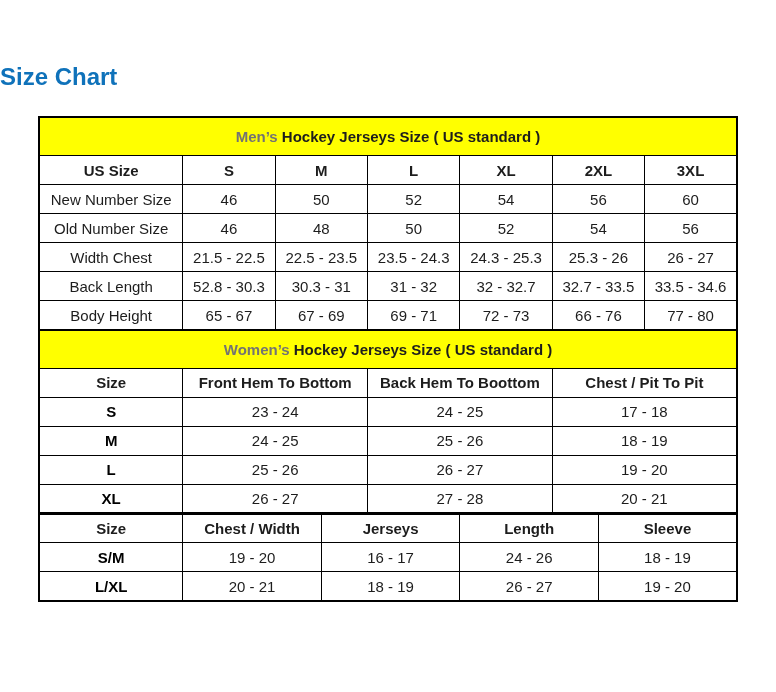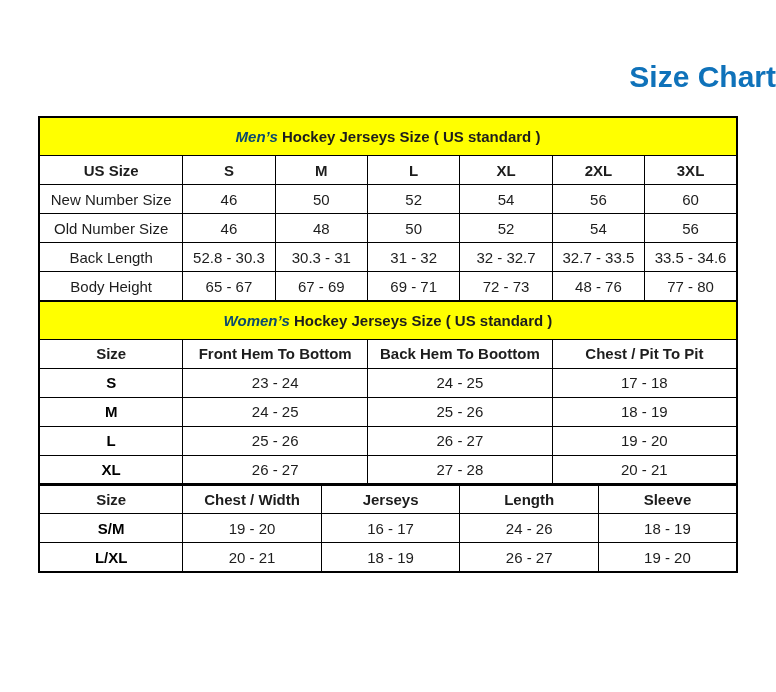--- a/index.html
+++ b/index.html
@@ -4,23 +4,23 @@
 <style>
   html, body { margin: 0; padding: 0; }
   body {
     width: 776px; height: 692px;
     background: #ffffff;
     font-family: "Liberation Sans", sans-serif;
     overflow: hidden;
   }
   .page-title {
     margin: 58px 0 0 0;
-    text-align: right;
+    text-align: left;
     color: #0f72ba;
-    font-size: 30px;
+    font-size: 24px;
     font-weight: bold;
     letter-spacing: 0px;
     line-height: 38px;
   }
   .tables-wrap {
     margin: 20px 0 0 38px;
     width: 700px;
   }
   table.size-table {
     border-collapse: collapse;
@@ -41,21 +41,21 @@
     white-space: nowrap;
   }
   td.section-heading {
     background: #ffff00;
     font-weight: bold;
     font-size: 16px;
     height: 37px;
     color: #000;
     border: 2px solid #000;
   }
-  td.section-heading .accent { color: #0c4a6e; font-style: italic; }
+  td.section-heading .accent { color: #737373; }
   td.col-header { font-weight: bold; height: 28px; color: #000; }
   td.row-label  { height: 28px; color: #1d1d1d; }
   td.data-cell  { height: 28px; }
   table.section-womens td.row-label,
   table.section-youth  td.row-label { font-weight: bold; color: #000; }
   .squiggle {
     text-decoration-style: wavy;
     text-decoration-color: #e03c31;
     text-decoration-thickness: 1px;
     text-underline-offset: 3px;
@@ -102,35 +102,44 @@
         <tr>
           <td class="row-label">Old Number Size</td>
           <td class="data-cell">46</td>
           <td class="data-cell">48</td>
           <td class="data-cell">50</td>
           <td class="data-cell">52</td>
           <td class="data-cell">54</td>
           <td class="data-cell">56</td>
         </tr>
         <tr>
+          <td class="row-label">Width Chest</td>
+          <td class="data-cell">21.5 - 22.5</td>
+          <td class="data-cell">22.5 - 23.5</td>
+          <td class="data-cell">23.5 - 24.3</td>
+          <td class="data-cell">24.3 - 25.3</td>
+          <td class="data-cell">25.3 - 26</td>
+          <td class="data-cell">26 - 27</td>
+        </tr>
+        <tr>
           <td class="row-label">Back Length</td>
           <td class="data-cell">52.8 - 30.3</td>
           <td class="data-cell">30.3 - 31</td>
           <td class="data-cell">31 - 32</td>
           <td class="data-cell">32 - 32.7</td>
           <td class="data-cell">32.7 - 33.5</td>
           <td class="data-cell">33.5 - 34.6</td>
         </tr>
         <tr>
           <td class="row-label">Body Height</td>
           <td class="data-cell">65 - 67</td>
           <td class="data-cell">67 - 69</td>
           <td class="data-cell">69 - 71</td>
           <td class="data-cell">72 - 73</td>
-          <td class="data-cell">48 - 76</td>
+          <td class="data-cell">66 - 76</td>
           <td class="data-cell">77 - 80</td>
         </tr>
       </tbody>
     </table>
     <table class="size-table section-womens">
       <colgroup>
         <col class="label-col">
         <col>
         <col>
         <col>

